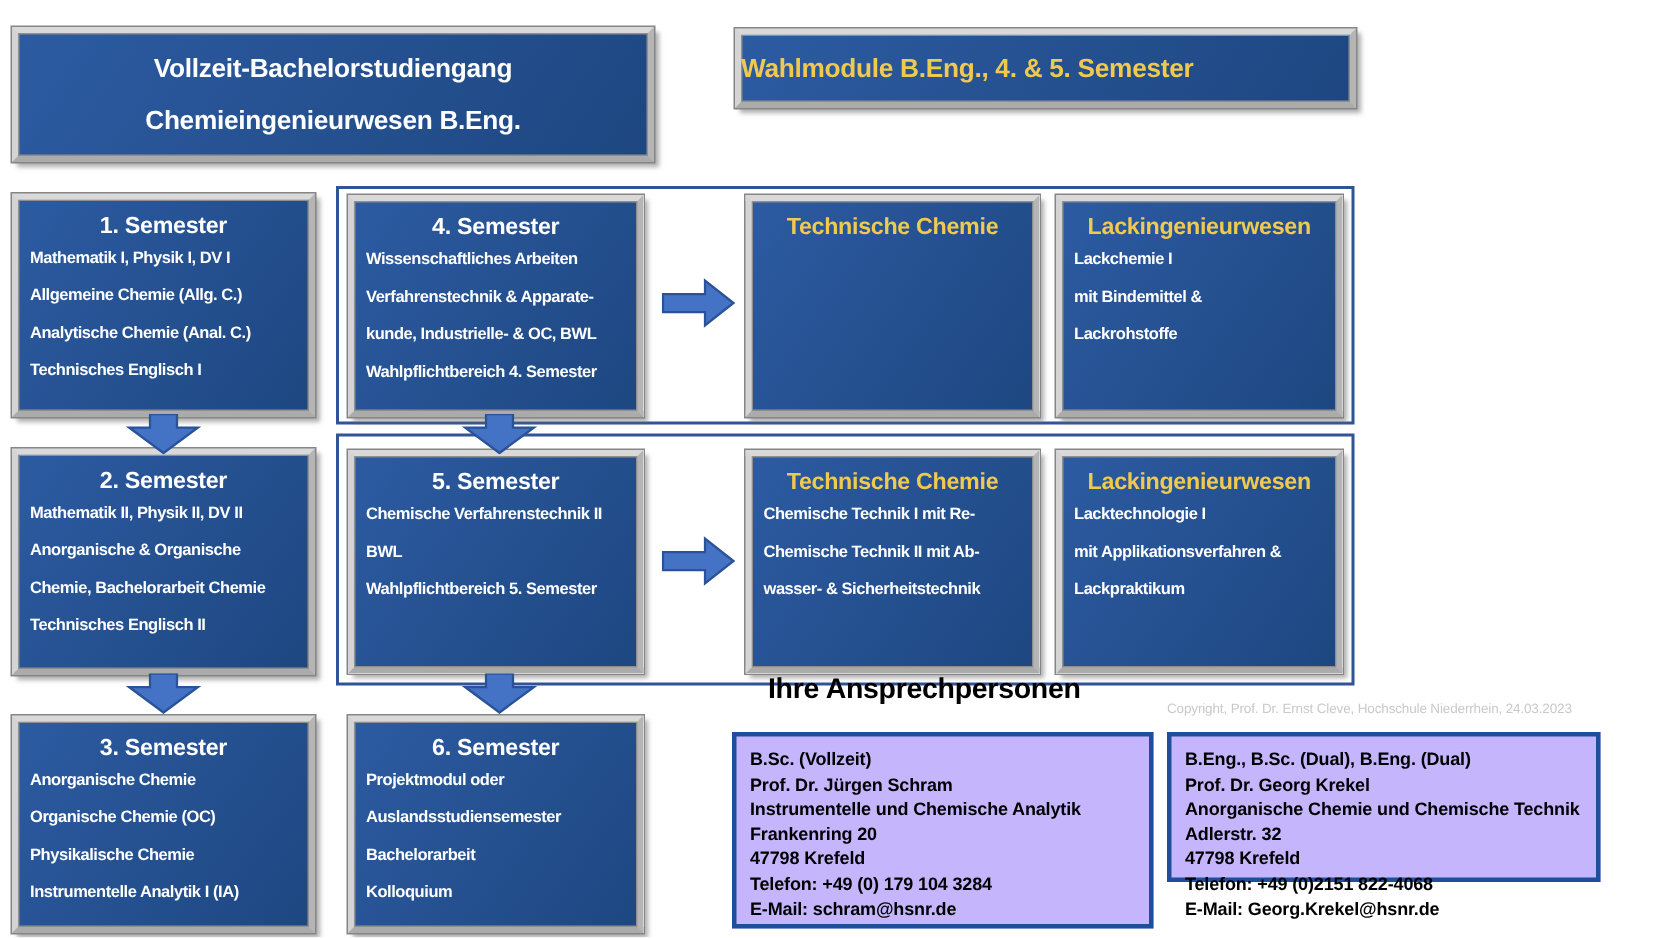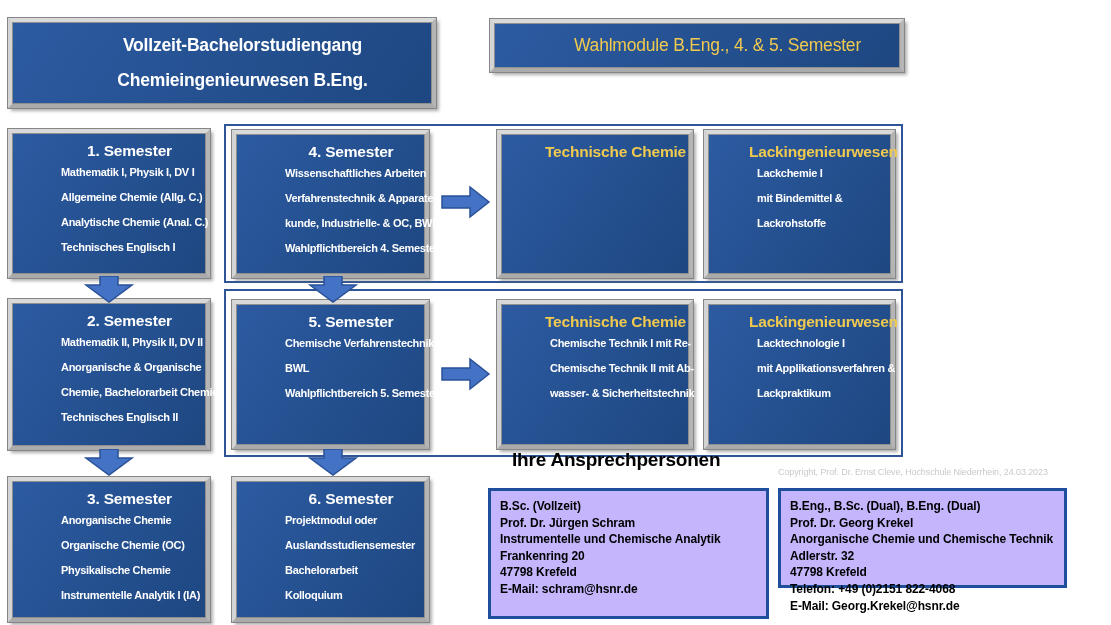--- a/index.html
+++ b/index.html
@@ -6,39 +6,38 @@
   #stage{
     position:relative;width:1111px;height:625px;background:#ffffff;
     font-family:"Liberation Sans",sans-serif;overflow:hidden;
   }
   
   .bevel{
     position:absolute;box-sizing:border-box;
     background:linear-gradient(125deg,#2d5ba2 0%,#24508F 55%,#1e4781 100%);
     border:4px solid;border-color:#d9d9d9 #b5b5b5 #ababab #d4d4d4;
     box-shadow:0 0 0 1px #868686,3px 3px 3px rgba(110,110,110,.55),inset 0 0 0 1px #8f8f8f;
-    padding-left:41px;
   }
   .box-title{
     text-align:center;font-weight:bold;font-size:15.5px;color:#ffffff;
     padding-top:9px;letter-spacing:-0.2px;
   }
   .box-title.yellow{color:#F0C94F;}
   .box-line{
     color:#ffffff;font-weight:bold;font-size:11px;letter-spacing:-0.3px;
     line-height:25px;padding:0 8px;white-space:nowrap;
   }
   .box-line:first-of-type{margin-top:5px;}
   .big-title{
     display:flex;flex-direction:column;justify-content:center;align-items:center;
     gap:14px;color:#ffffff;font-weight:bold;font-size:17.5px;letter-spacing:-0.2px;
   }
   .electives-title{
-    display:flex;justify-content:center;align-items:center;
-    color:#F0C94F;font-weight:normal;font-size:17.5px;letter-spacing:-0.2px;
+    display:flex;align-items:center;
+    color:#F0C94F;font-weight:bold;font-size:17.5px;letter-spacing:-0.2px;
   }
   .group-frame{position:absolute;box-sizing:border-box;border:2px solid #2F5597;background:transparent;}
   .arrow{position:absolute;line-height:0;}
   .contacts-heading{
     position:absolute;left:512px;top:449px;color:#000000;
     font-weight:bold;font-size:19px;letter-spacing:-0.2px;
   }
   .copyright{
     position:absolute;left:778px;top:467px;width:330px;text-align:left;
     color:#c9c9c9;font-size:9px;letter-spacing:-0.1px;
@@ -172,20 +171,21 @@
 
   <div class="contacts-heading">Ihre Ansprechpersonen</div>
   <div class="copyright">Copyright, Prof. Dr. Ernst Cleve, Hochschule Niederrhein, 24.03.2023</div>
 
   <div class="card" style="left:488px;top:488px;width:281px;height:131px">
     <div class="cl b">B.Sc. (Vollzeit)</div>
     <div class="cl b">Prof. Dr. Jürgen Schram</div>
     <div class="cl b">Instrumentelle und Chemische Analytik</div>
     <div class="cl">Frankenring  20</div>
     <div class="cl">47798 Krefeld</div>
+    <div class="cl">Telefon: +49 (0) 179 104 3284</div>
     <div class="cl">E-Mail:  schram@hsnr.de</div>
   </div>
 
   <div class="card" style="left:778px;top:488px;width:289px;height:100px">
     <div class="cl b">B.Eng., B.Sc. (Dual), B.Eng. (Dual)</div>
     <div class="cl b">Prof. Dr. Georg Krekel</div>
     <div class="cl">Anorganische Chemie und Chemische Technik</div>
     <div class="cl">Adlerstr.  32</div>
     <div class="cl">47798 Krefeld</div>
     <div class="cl">Telefon: +49 (0)2151 822-4068</div>

